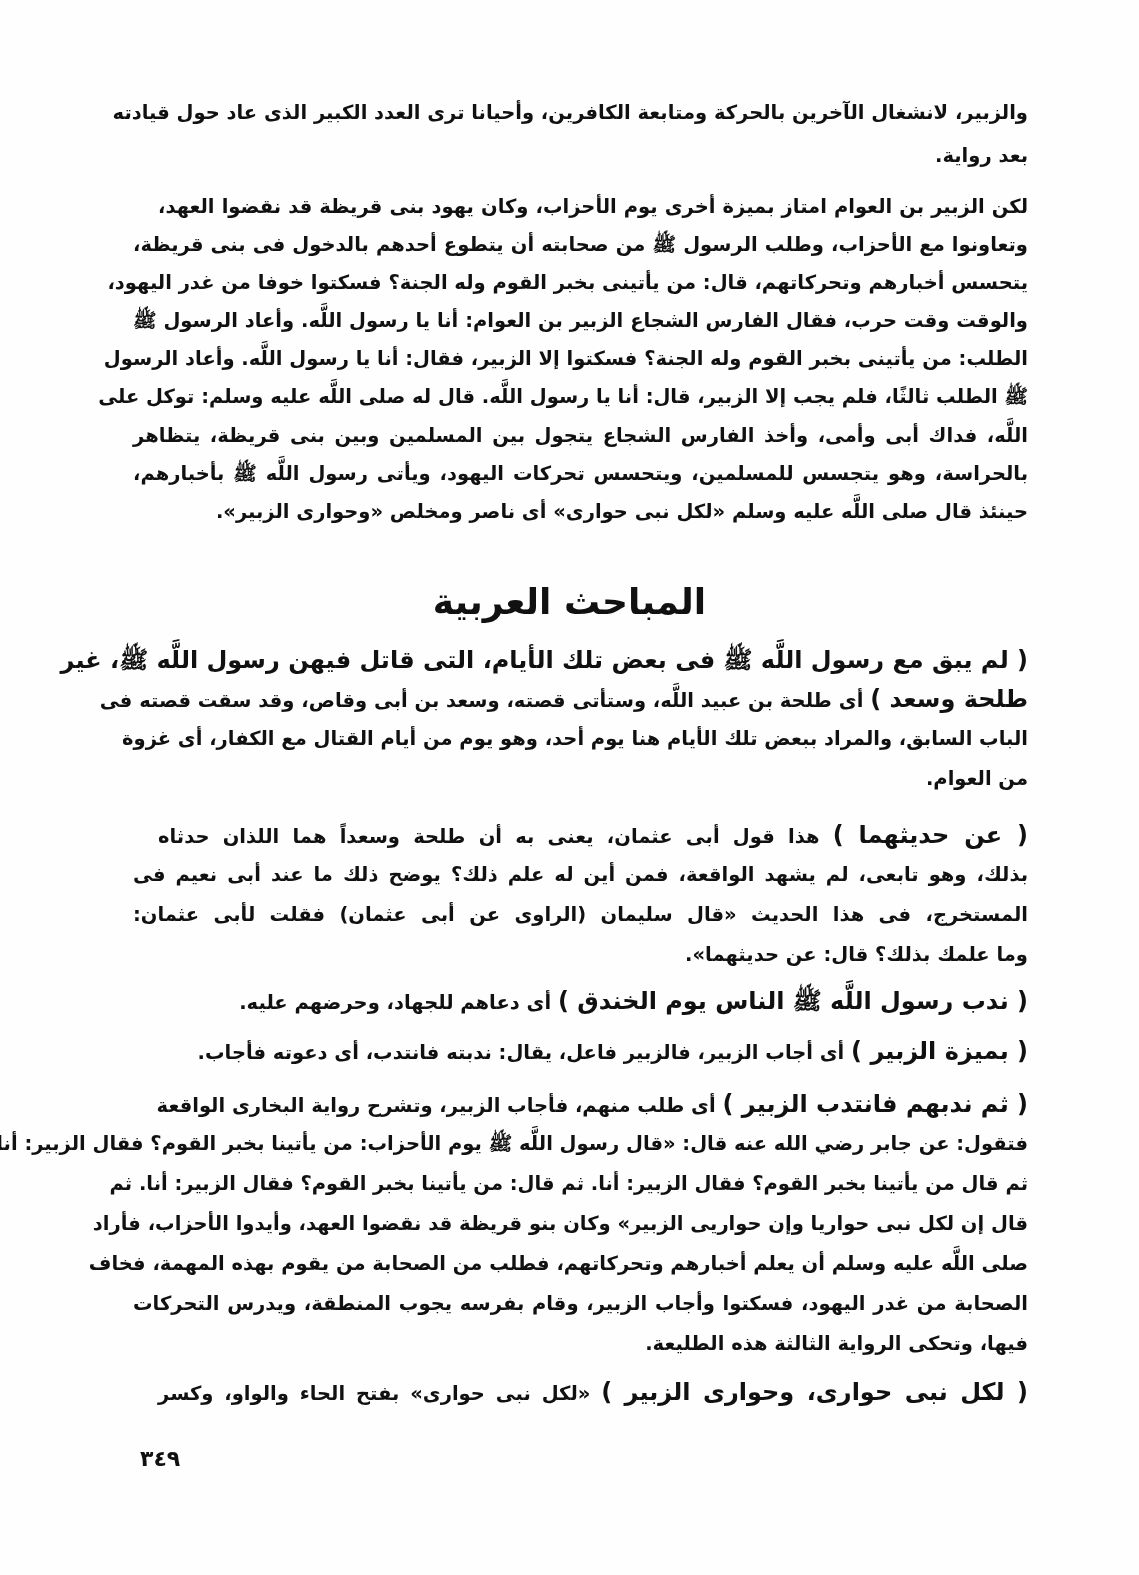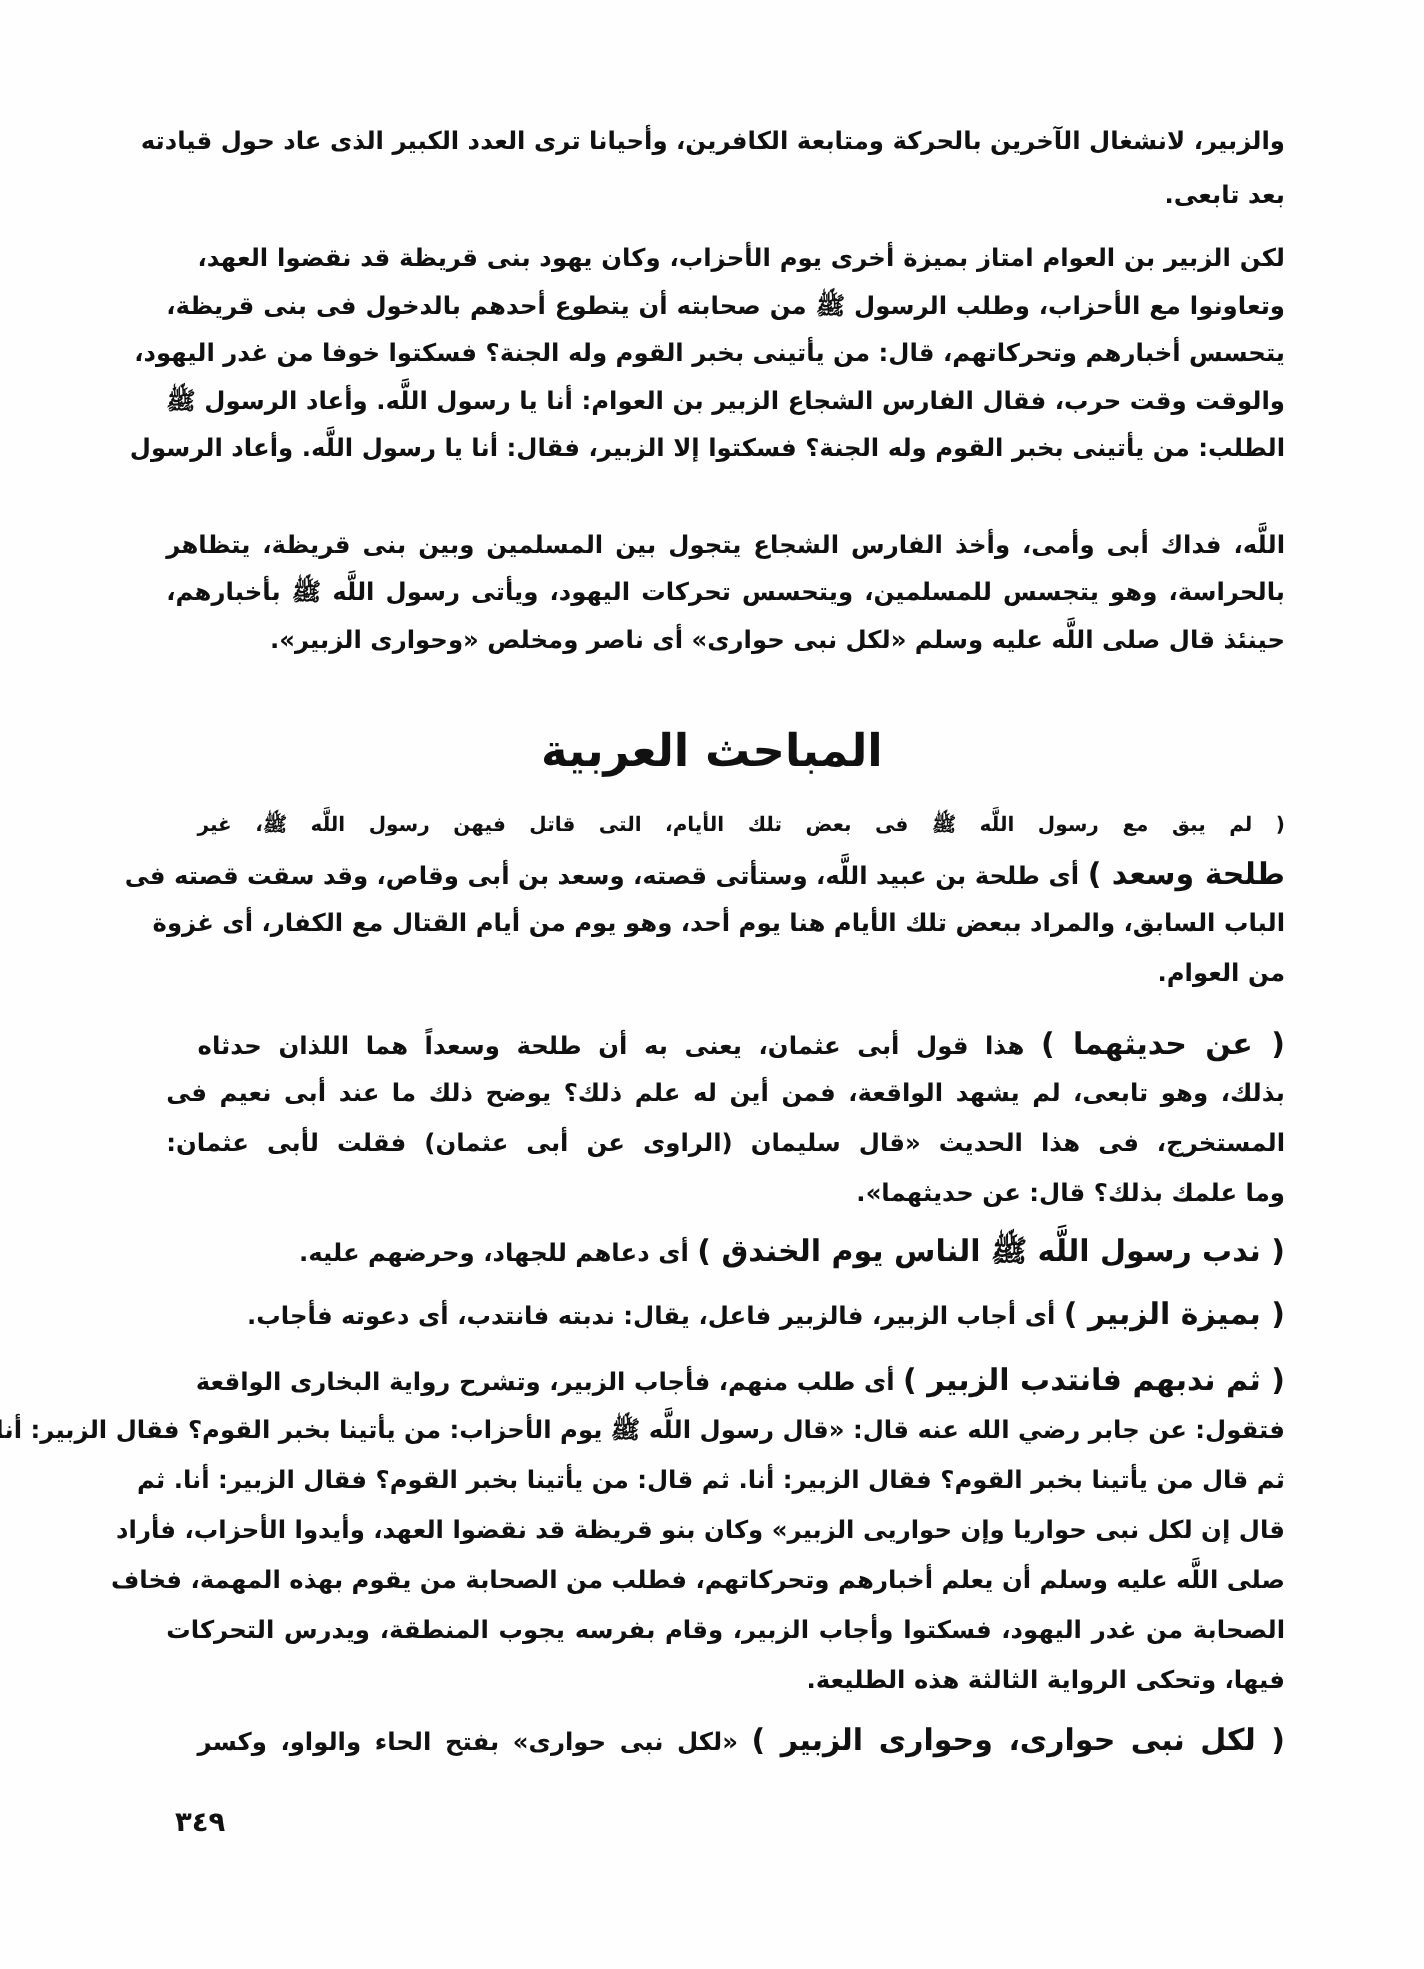--- a/index.html
+++ b/index.html
@@ -16,21 +16,21 @@
     font-size: 19.5px;
     color: #111111;
     white-space: nowrap;
     text-align: justify;
     text-align-last: justify;
     font-weight: bold;
     letter-spacing: -0.3px;
   }
   .line.last { text-align-last: right; }
   .line.indent { right: 111px; left: auto; width: 870px; }
-  .line.big { font-size: 16px; font-weight: bold; height: 40px; line-height: 40px; }
+  .line.big { font-size: 24px; font-weight: bold; height: 40px; line-height: 40px; }
   .line .b { font-size: 24px; font-weight: bold; }
   .heading {
     position: absolute;
     left: 0; width: 1139px;
     top: 574px; height: 56px; line-height: 56px;
     text-align: center; direction: rtl;
     font-family: "DejaVu Sans", sans-serif;
     font-size: 36px; font-weight: bold; color: #111111;
   }
   .pagenum {
@@ -40,27 +40,28 @@
     font-size: 22px; font-weight: bold; color: #111111;
     direction: rtl;
   }
 </style>
 </head>
 <body>
 
 <div class="page">
 
   <div class="line" style="top:96px">والزبير، لانشغال الآخرين بالحركة ومتابعة الكافرين، وأحيانا ترى العدد الكبير الذى عاد حول قيادته</div>
-  <div class="line last" style="top:139px">بعد تابعى.</div>
+  <div class="line last" style="top:139px">بعد رواية.</div>
 
   <div class="line indent" style="top:190px">لكن الزبير بن العوام امتاز بميزة أخرى يوم الأحزاب، وكان يهود بنى قريظة قد نقضوا العهد،</div>
   <div class="line" style="top:228px">وتعاونوا مع الأحزاب، وطلب الرسول ﷺ من صحابته أن يتطوع أحدهم بالدخول فى بنى قريظة،</div>
   <div class="line" style="top:266px">يتحسس أخبارهم وتحركاتهم، قال: من يأتينى بخبر القوم وله الجنة؟ فسكتوا خوفا من غدر اليهود،</div>
   <div class="line" style="top:304px">والوقت وقت حرب، فقال الفارس الشجاع الزبير بن العوام: أنا يا رسول اللَّه. وأعاد الرسول ﷺ</div>
   <div class="line" style="top:342px">الطلب: من يأتينى بخبر القوم وله الجنة؟ فسكتوا إلا الزبير، فقال: أنا يا رسول اللَّه. وأعاد الرسول</div>
+  <div class="line" style="top:380px">ﷺ الطلب ثالثًا، فلم يجب إلا الزبير، قال: أنا يا رسول اللَّه. قال له صلى اللَّه عليه وسلم: توكل على</div>
   <div class="line" style="top:419px">اللَّه، فداك أبى وأمى، وأخذ الفارس الشجاع يتجول بين المسلمين وبين بنى قريظة، يتظاهر</div>
   <div class="line" style="top:457px">بالحراسة، وهو يتجسس للمسلمين، ويتحسس تحركات اليهود، ويأتى رسول اللَّه ﷺ بأخبارهم،</div>
   <div class="line last" style="top:495px">حينئذ قال صلى اللَّه عليه وسلم «لكل نبى حوارى» أى ناصر ومخلص «وحوارى الزبير».</div>
 
   <div class="heading">المباحث العربية</div>
 
   <div class="line indent big" style="top:640px">( لم يبق مع رسول اللَّه ﷺ فى بعض تلك الأيام، التى قاتل فيهن رسول اللَّه ﷺ، غير</div>
   <div class="line" style="top:682px"><span class="b">طلحة وسعد )</span><span> أى طلحة بن عبيد اللَّه، وستأتى قصته، وسعد بن أبى وقاص، وقد سقت قصته فى</span></div>
   <div class="line" style="top:722px">الباب السابق، والمراد ببعض تلك الأيام هنا يوم أحد، وهو يوم من أيام القتال مع الكفار، أى غزوة</div>
   <div class="line last" style="top:762px">من العوام.</div>

